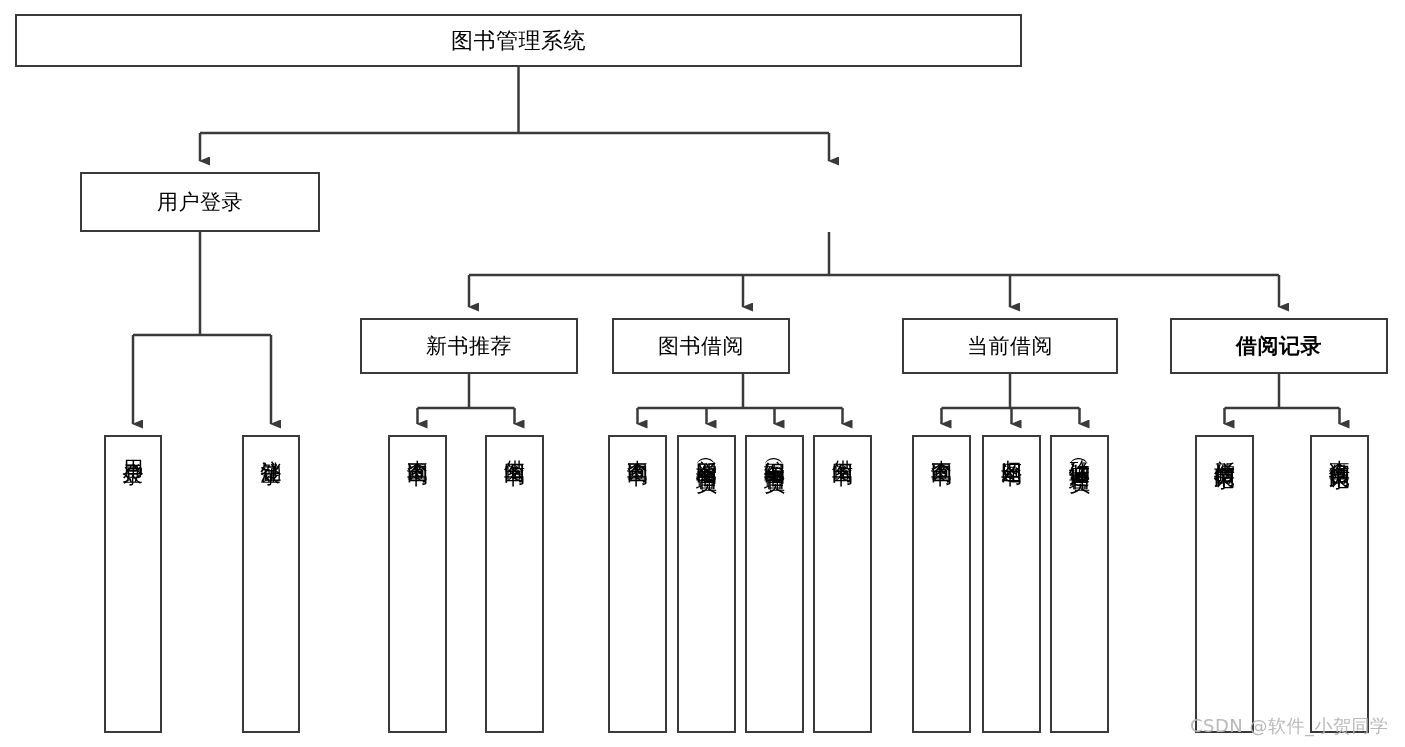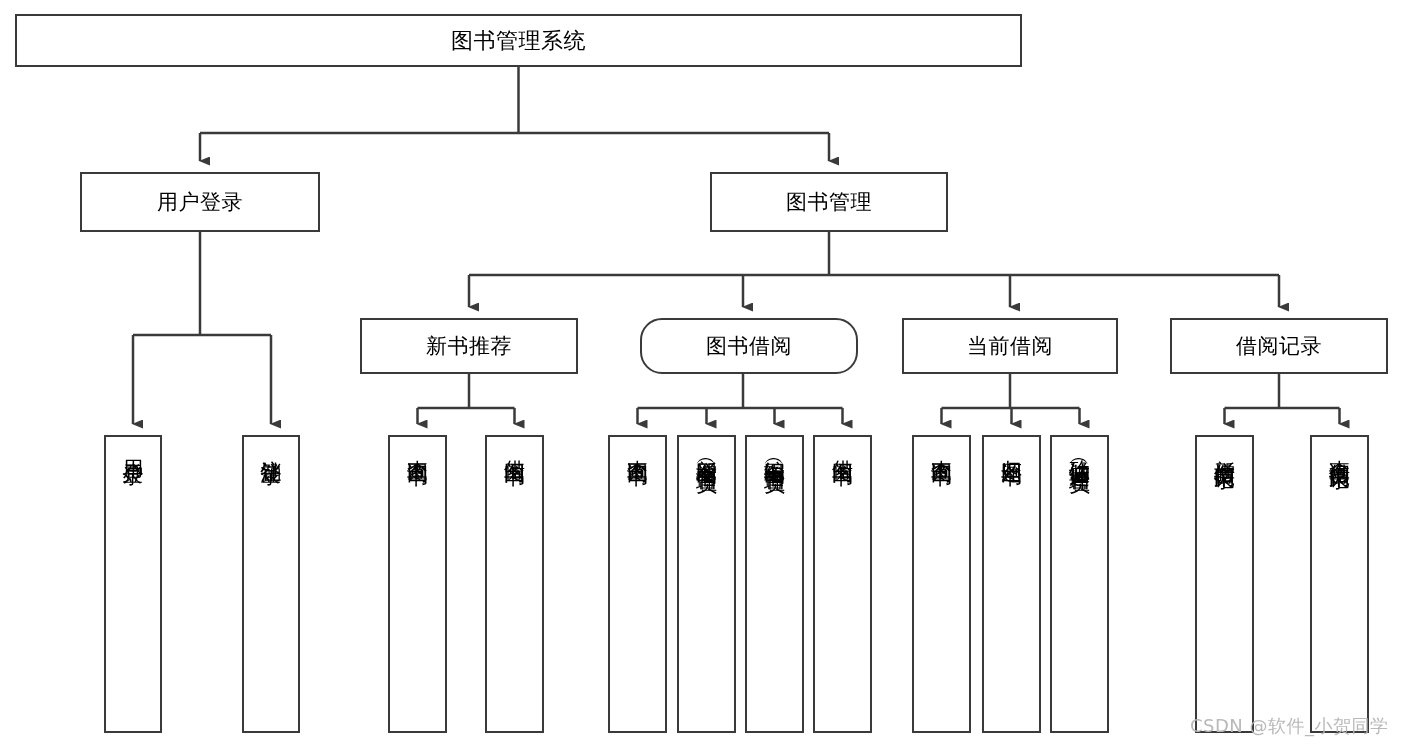--- a/index.html
+++ b/index.html
@@ -124,34 +124,31 @@
       </g>
   </svg>
 
   <div class="node horiz root" id="node-root" style="left: 15px; top: 14px; width: 1007px; height: 53px;">
     <span class="node-label">图书管理系统</span>
   </div>
 
   <div class="node horiz" id="node-user-login" style="left: 80px; top: 172px; width: 240px; height: 60px;">
     <span class="node-label">用户登录</span>
   </div>
-  <div class="node horiz" id="node-book-manage" style="left: 710px; top: 172px; width: 238px; height: 60px;">
-    <span class="node-label">图书管理</span>
-  </div>
 
   <div class="node horiz" id="node-new-book-recommend" style="left: 360px; top: 318px; width: 218px; height: 56px;">
     <span class="node-label">新书推荐</span>
   </div>
-  <div class="node horiz" id="node-book-borrow" style="left: 640px; top: 318px; width: 218px; height: 56px; border-radius: 22px;">
+  <div class="node horiz" id="node-book-borrow" style="left: 612px; top: 318px; width: 178px; height: 56px;">
     <span class="node-label">图书借阅</span>
   </div>
   <div class="node horiz" id="node-current-borrow" style="left: 902px; top: 318px; width: 216px; height: 56px;">
     <span class="node-label">当前借阅</span>
   </div>
-  <div class="node horiz" id="node-borrow-record" style="left: 1170px; top: 318px; width: 218px; height: 56px;">
+  <div class="node horiz" id="node-borrow-record" style="left: 1170px; top: 318px; width: 218px; height: 56px; font-weight: bold;">
     <span class="node-label">借阅记录</span>
   </div>
 
   <div class="node vert" id="node-leaf-user-login" style="left: 104px; top: 435px; width: 58px; height: 298px;">
     <span class="node-label">用户登录</span>
   </div>
   <div class="node vert" id="node-leaf-user-logout" style="left: 242px; top: 435px; width: 58px; height: 298px;">
     <span class="node-label">注销登录</span>
   </div>
   <div class="node vert" id="node-leaf-rec-query-book" style="left: 388px; top: 435px; width: 59px; height: 298px;">

